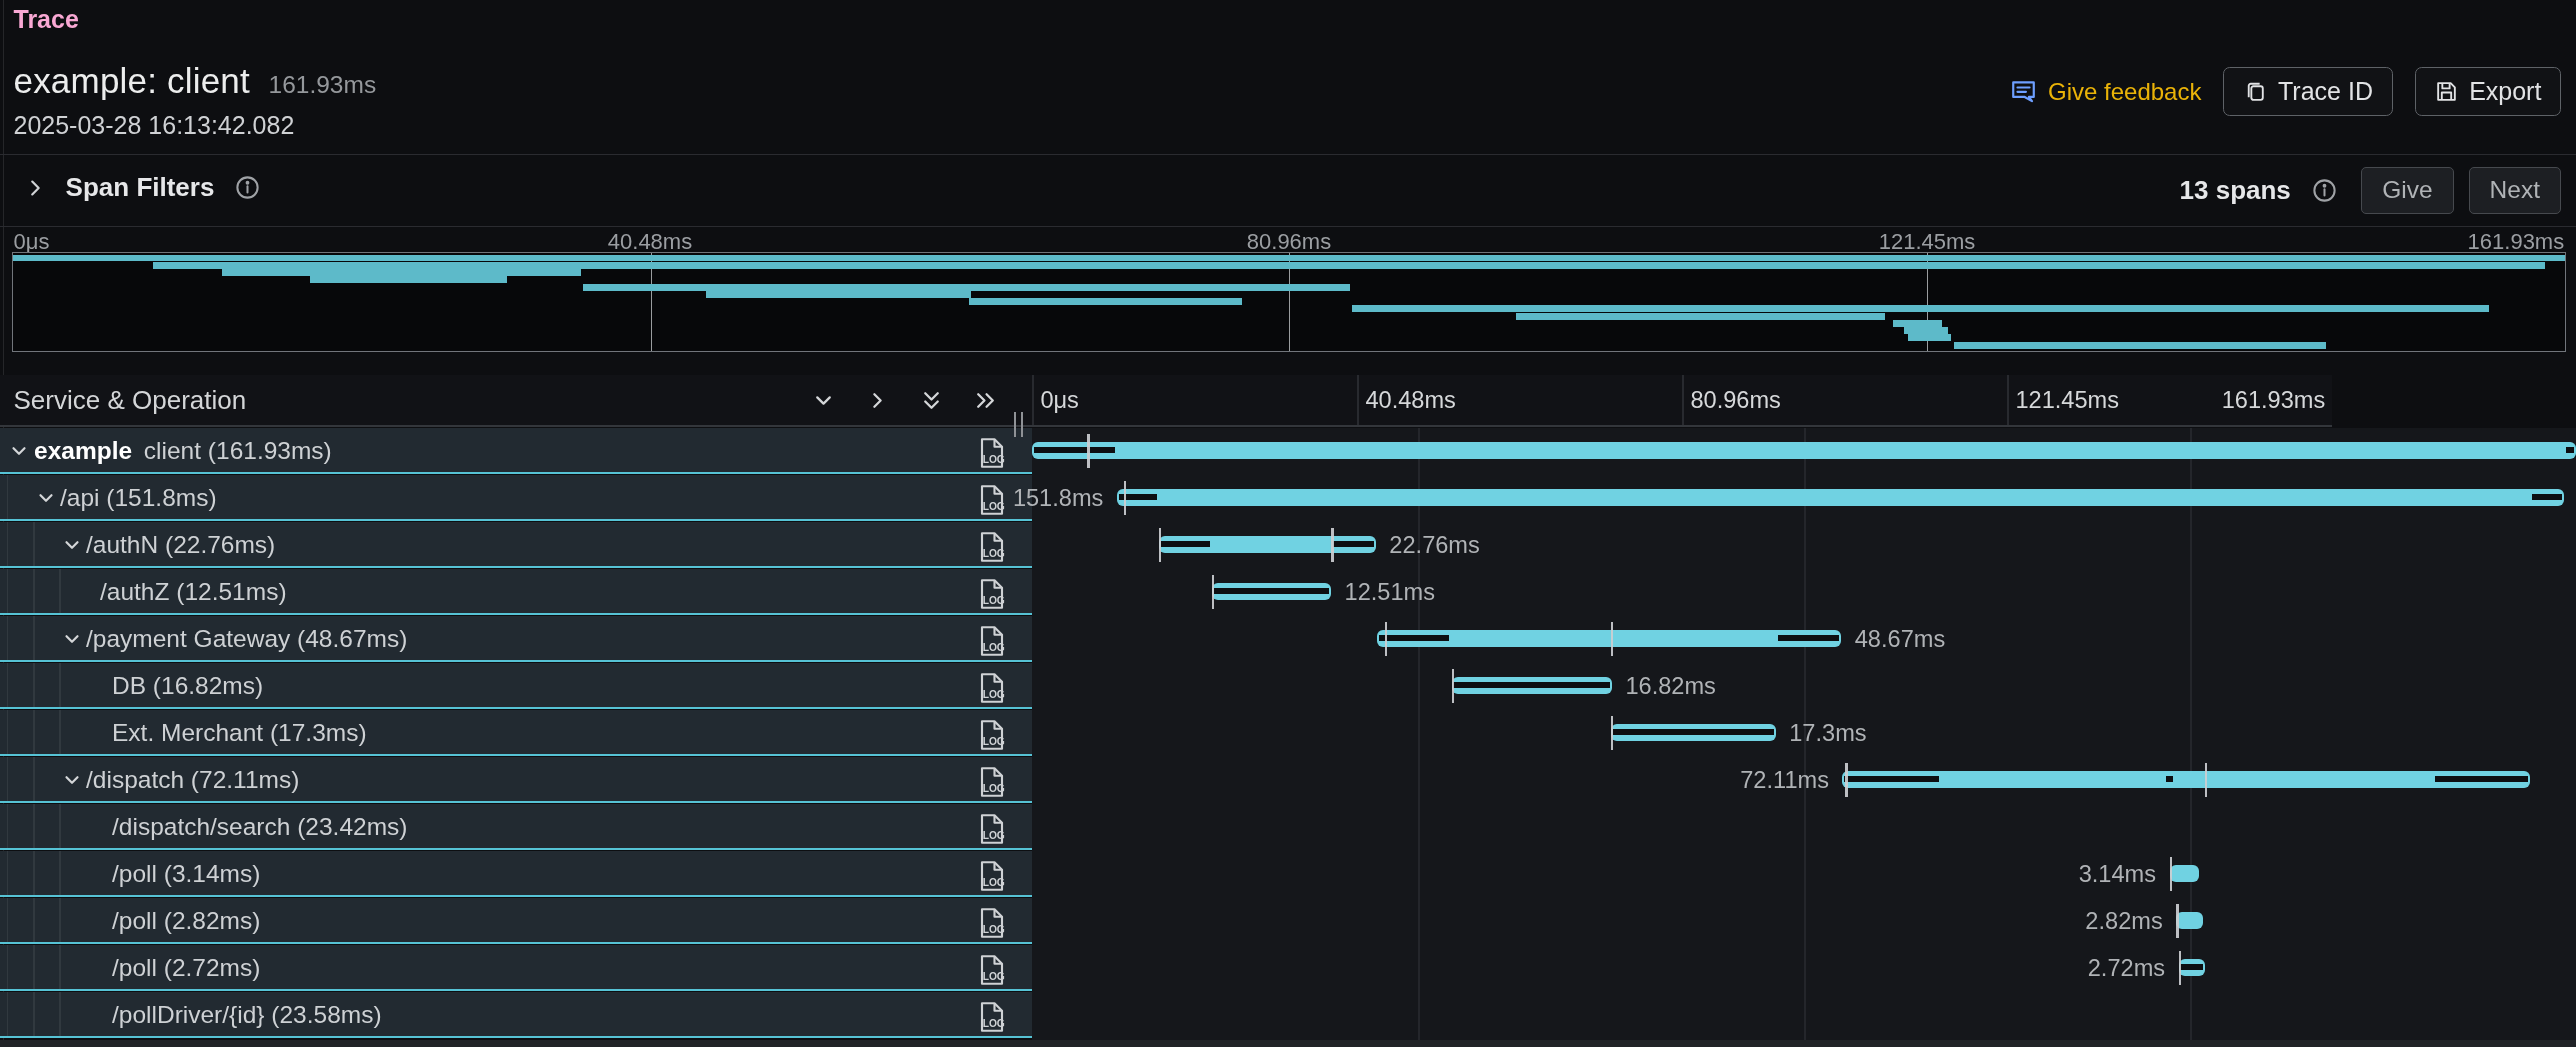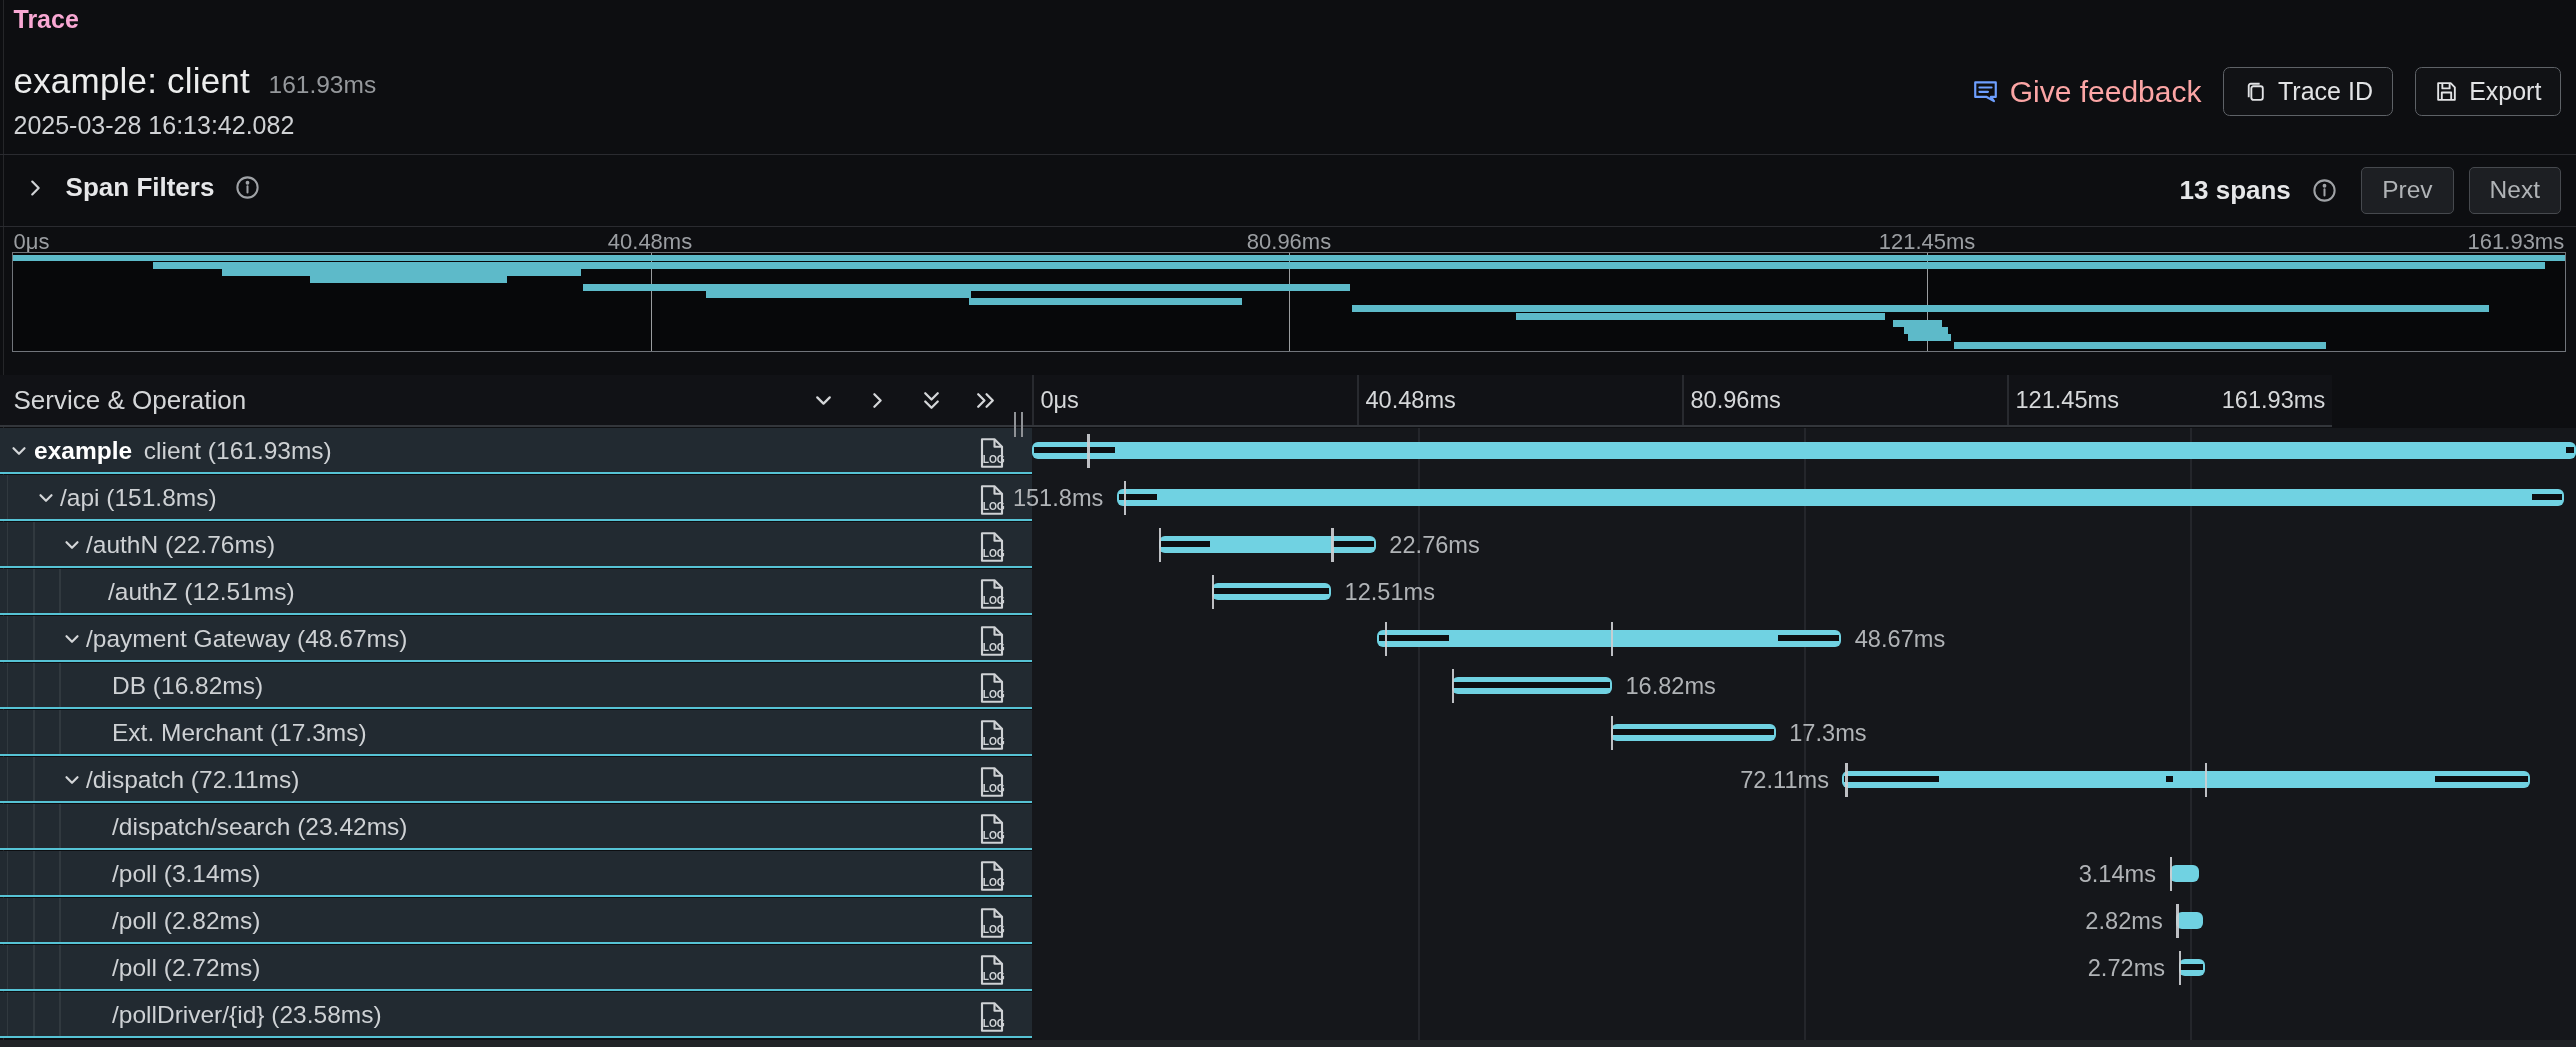--- a/index.html
+++ b/index.html
@@ -10,21 +10,21 @@
                background:rgba(255,255,255,0.10); }
 
   
   .page-title { position:absolute; left:13.5px; top:5px; font-size:25px; font-weight:700; color:#f9a8d4; }
   .title-row { position:absolute; left:13.5px; top:61px; display:flex; align-items:baseline; gap:18.6px; }
   .trace-name { font-size:35px; font-weight:500; color:#eceded; letter-spacing:0.2px; }
   .trace-duration { font-size:24.5px; color:#95989c; }
   .trace-timestamp { position:absolute; left:13.5px; top:111px; font-size:25px; color:#cfd1d4; }
 
   .header-actions { position:absolute; right:15px; top:67px; display:flex; align-items:center; gap:22px; height:49px; }
-  .feedback-link { display:flex; align-items:center; gap:10px; color:#fca5a5; font-size:30px; cursor:pointer; }
+  .feedback-link { display:flex; align-items:center; gap:10px; color:#eab308; font-size:24px; cursor:pointer; }
   .btn { display:flex; align-items:center; gap:10px; height:49px; padding:0 18.6px;
          border:1.7px solid #5e6267; border-radius:6.7px; background:rgba(255,255,255,0.02);
          color:#e2e3e5; font-size:25px; font-weight:500; cursor:pointer; }
 
   .divider { position:absolute; left:0; width:2576px; height:0.8px; background:#2a2b30; }
 
   
   .toolbar { position:absolute; left:0; top:155px; width:2576px; height:71px; }
   .span-filters { position:absolute; left:23.6px; top:17px; display:flex; align-items:center; gap:20px; cursor:pointer; }
   .span-filters-label { font-size:26px; font-weight:700; color:#e6e7e9; }
@@ -145,21 +145,21 @@
     </div>
     <div class="toolbar-right">
       <span class="span-count">13 spans</span>
       <span class="icon" style="margin-right:8.4px">
         <svg width="27" height="27" viewBox="0 0 24 24" fill="none" stroke="#9fa2a6" stroke-width="1.8">
             <circle cx="12" cy="12" r="9"></circle>
             <line x1="12" y1="11" x2="12" y2="16.5" stroke-linecap="round"></line>
             <circle cx="12" cy="7.8" r="0.8" fill="#9fa2a6"></circle>
           </svg>
       </span>
-      <button class="nav-btn">Prev</button>
+      <button class="nav-btn">Give</button>
       <button class="nav-btn">Next</button>
     </div>
   </div>
 
   <div class="divider" style="top:226px"></div>
 
   <div class="minimap-labels">
       <span style="left: 13.5px;">0μs</span>
       <span style="left: 650px; transform: translateX(-50%);">40.48ms</span>
       <span style="left: 1289px; transform: translateX(-50%);">80.96ms</span>
@@ -310,21 +310,21 @@
             <div class="evt-tick" style="left: 8.21343%;"></div>
             <div class="evt-tick" style="left: 19.3911%;"></div>
             <span class="dur-label" style="left: calc(22.2689% + 13.5px);">22.76ms</span>
           </div>
         </div>
         <div class="row">
           <div class="row-left">
             <div class="indent-guide" style="left: 6.7px;"></div>
             <div class="indent-guide" style="left: 33px;"></div>
             <div class="indent-guide" style="left: 59px;"></div>
-            <span class="row-label" style="left: 108px;">/authZ (12.51ms)</span>
+            <span class="row-label" style="left: 100px;">/authZ (12.51ms)</span>
             <span class="log-icon">
               <svg width="30" height="34" viewBox="0 0 24 27" fill="none" stroke="#cfd2d5" stroke-width="1.7" stroke-linejoin="round">
                 <path d="M4 2.5h10l6 6v16H4z"></path>
                 <path d="M14 2.5v6h6"></path>
                 <text x="4.5" y="21.5" font-size="8.2" font-weight="bold" fill="#cfd2d5" stroke="none" font-family="Liberation Sans, sans-serif">LOG</text>
               </svg>
             </span>
           </div>
           <div class="row-right">
             <div class="span-bar" style="left: 11.6408%; width: 7.72556%;"></div>

